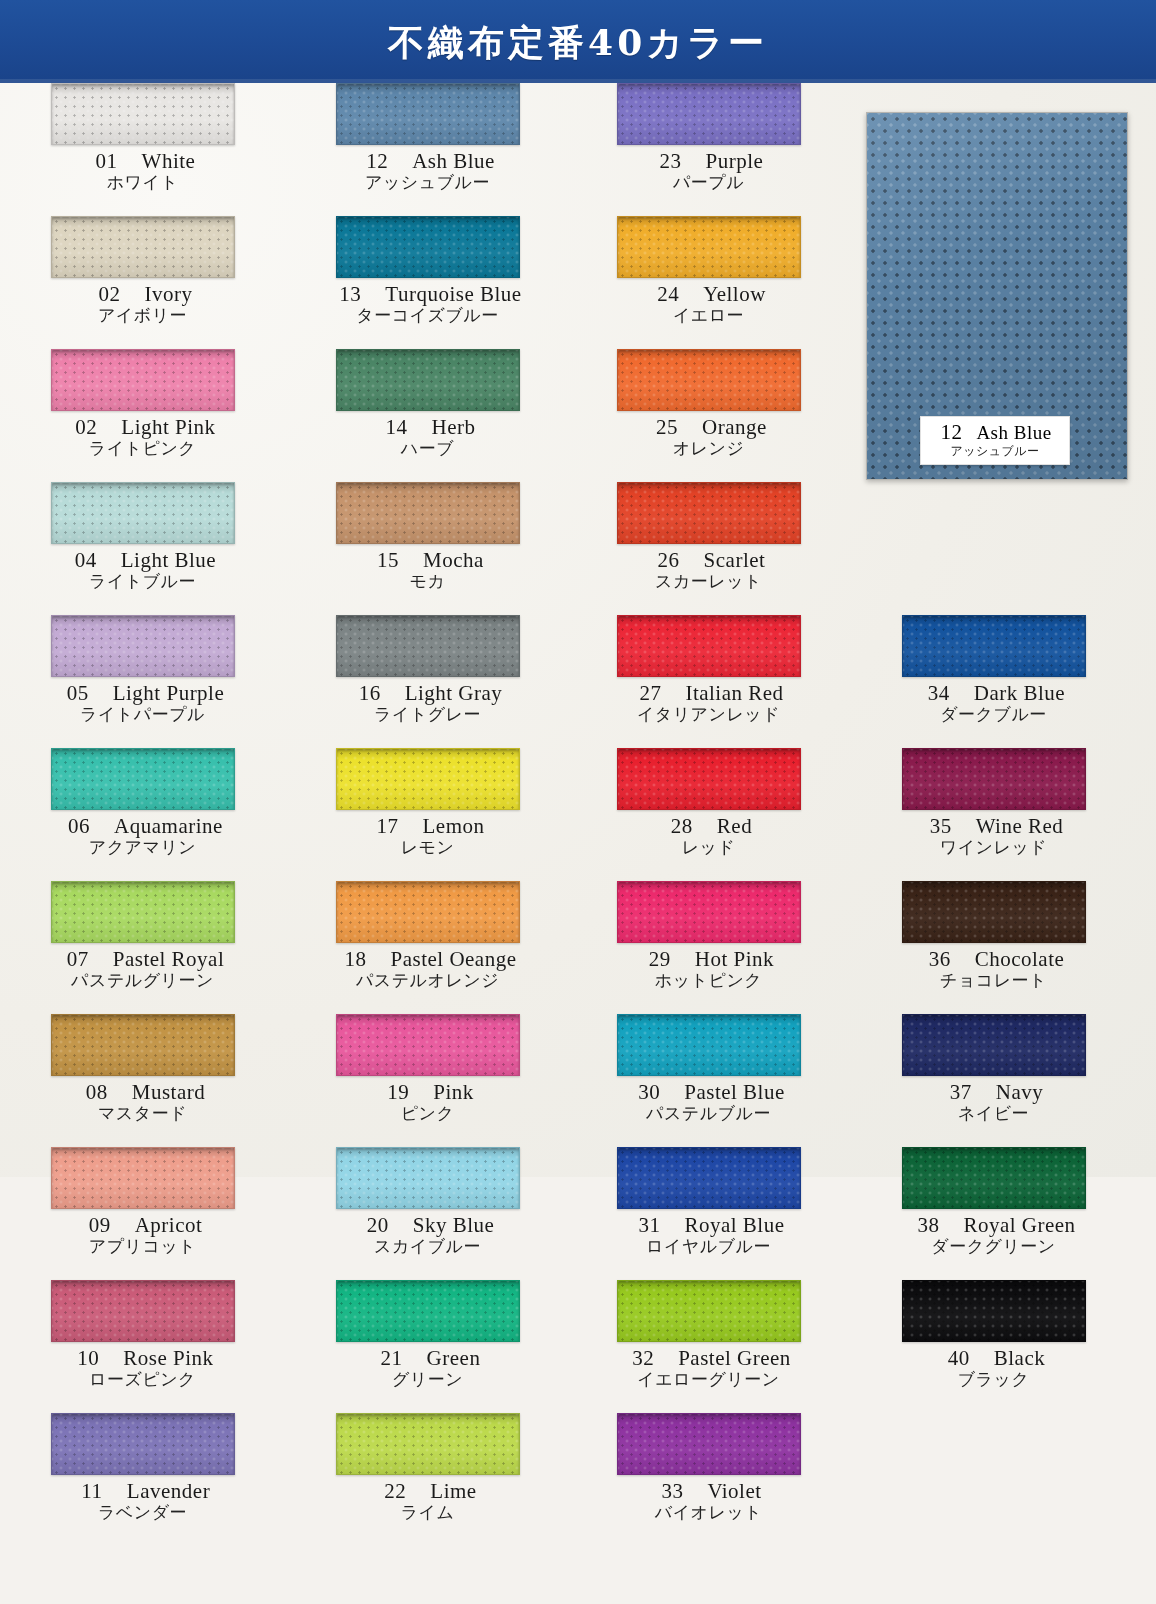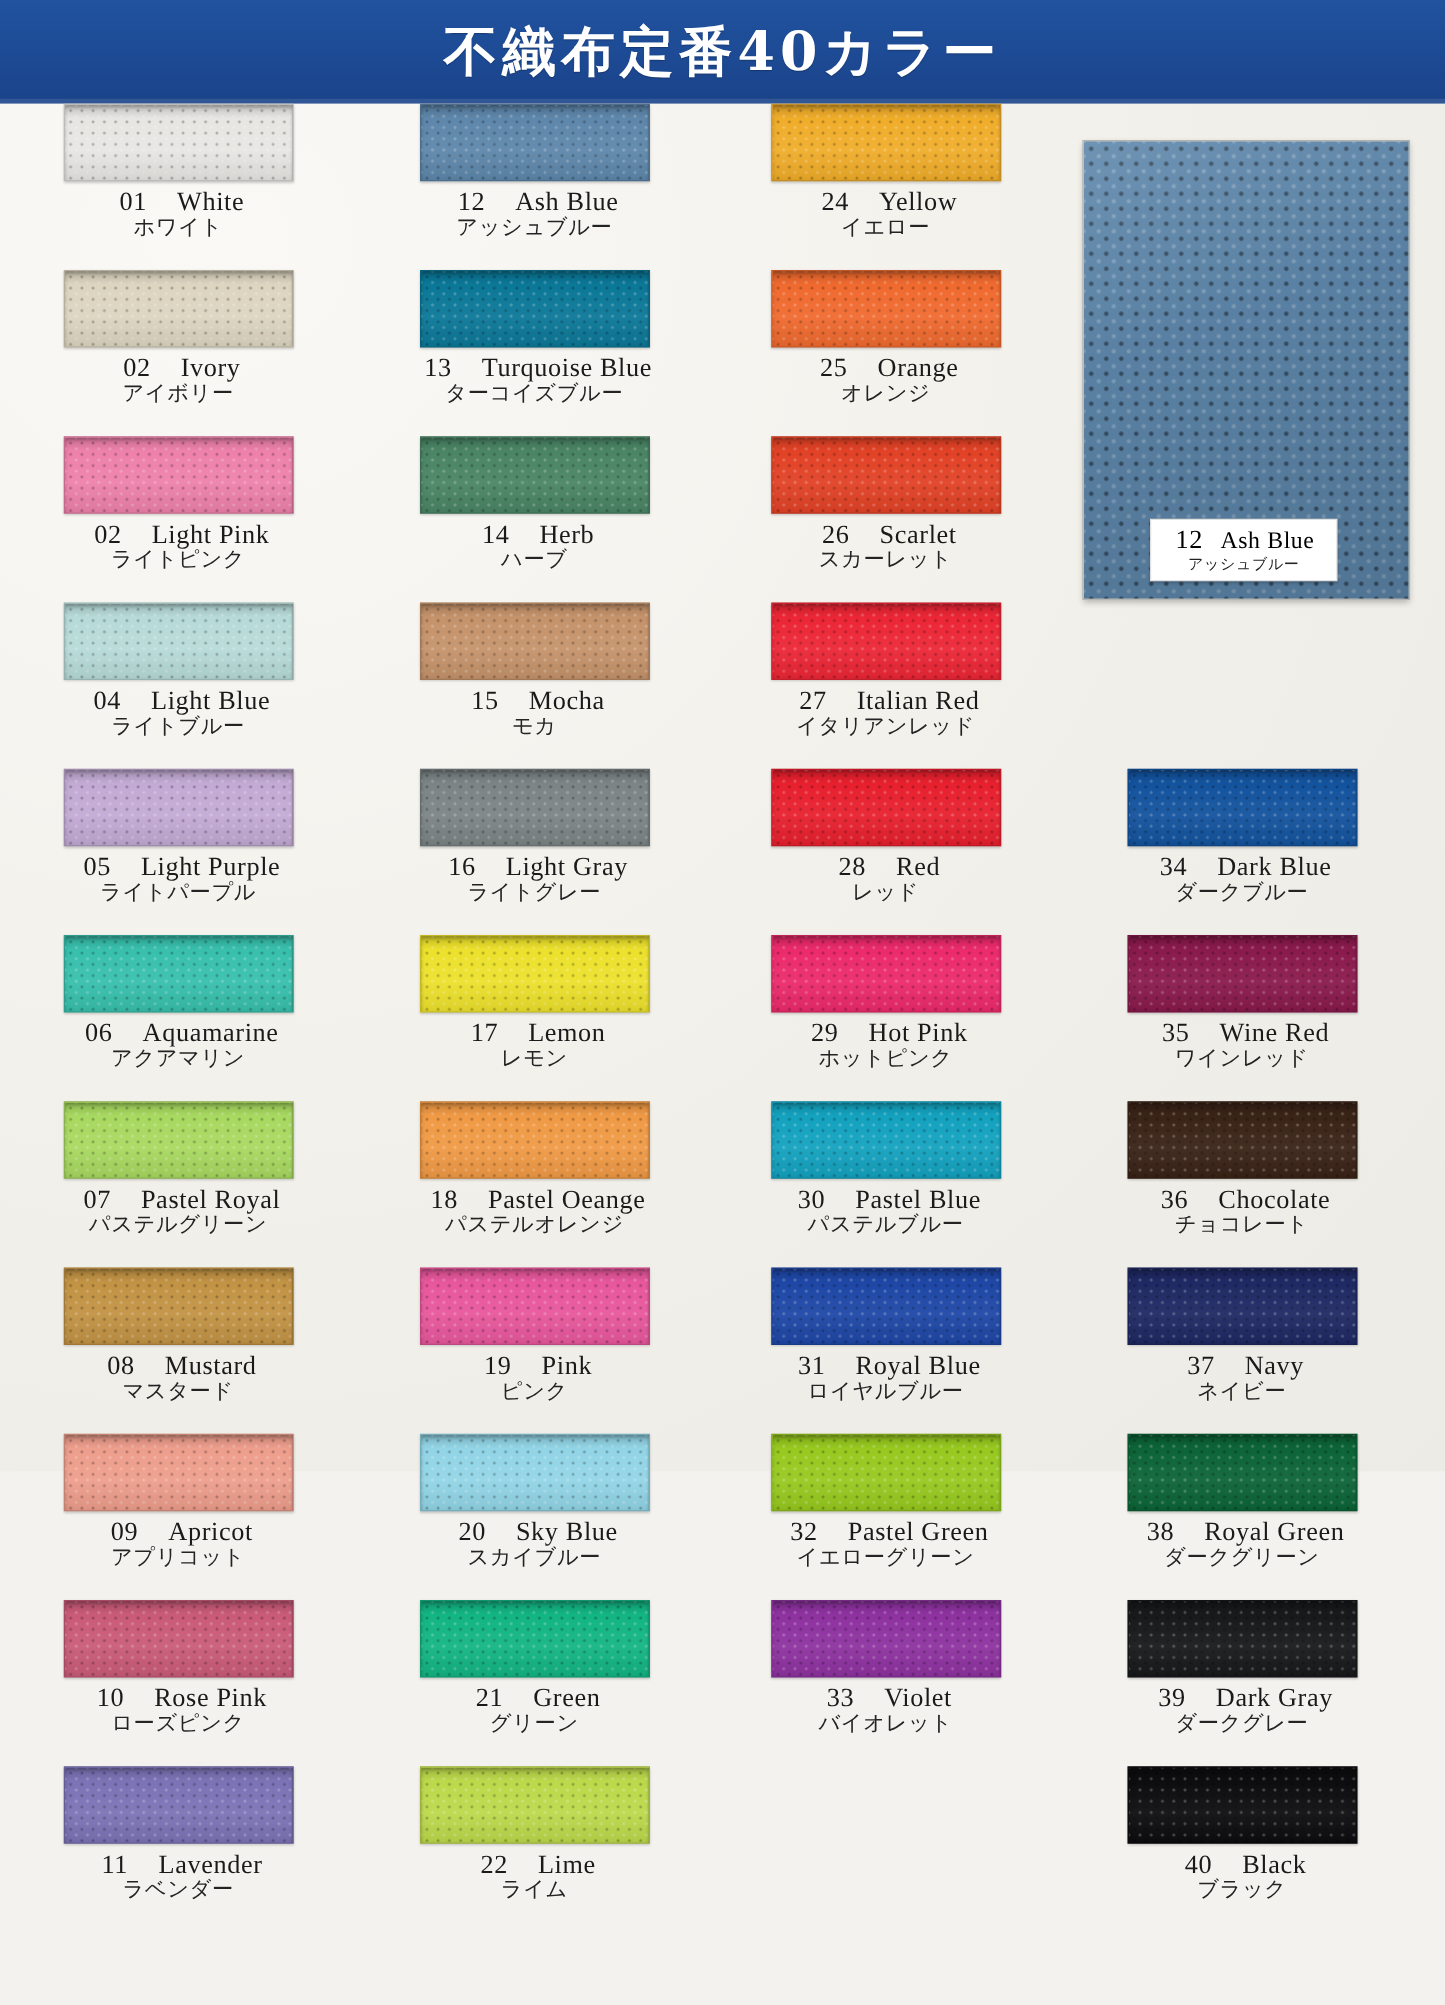--- a/index.html
+++ b/index.html
@@ -34,21 +34,21 @@
     height: 4px;
     background: rgba(255,255,255,0.10);
   }
   #banner-title {
     position: absolute;
     left: 0; right: 0;
     top: 4px;
     text-align: center;
     color: #ffffff;
     font-family: "DejaVu Serif", "Liberation Serif", serif;
-    font-size: 43px;
+    font-size: 36px;
     font-weight: 700;
     letter-spacing: 4px;
     line-height: 76px;
     text-shadow: 0 1px 1px rgba(0,0,0,0.25);
     white-space: nowrap;
   }
 
   
   #sheet {
     position: absolute;
@@ -346,20 +346,27 @@
       <div class="cell">
         <div class="swatch" style="background-color: rgb(188, 217, 75);"></div>
         <div class="caption">
           <span class="cap-en"><span class="num">22</span><span>Lime</span></span>
           <span class="cap-jp">ライム</span>
         </div>
       </div>
     </div>
   <div class="col" id="col-3">
       <div class="cell">
+        <div class="swatch" style="background-color: rgb(122, 112, 196);"></div>
+        <div class="caption">
+          <span class="cap-en"><span class="num">23</span><span>Purple</span></span>
+          <span class="cap-jp">パープル</span>
+        </div>
+      </div>
+      <div class="cell">
         <div class="swatch" style="background-color: rgb(240, 173, 42);"></div>
         <div class="caption">
           <span class="cap-en"><span class="num">24</span><span>Yellow</span></span>
           <span class="cap-jp">イエロー</span>
         </div>
       </div>
       <div class="cell">
         <div class="swatch" style="background-color: rgb(240, 106, 47);"></div>
         <div class="caption">
           <span class="cap-en"><span class="num">25</span><span>Orange</span></span>
@@ -454,27 +461,20 @@
         <div class="caption">
           <span class="cap-en"><span class="num">37</span><span>Navy</span></span>
           <span class="cap-jp">ネイビー</span>
         </div>
       </div>
       <div class="cell">
         <div class="swatch" style="background-color: rgb(12, 100, 55);"></div>
         <div class="caption">
           <span class="cap-en"><span class="num">38</span><span>Royal Green</span></span>
           <span class="cap-jp">ダークグリーン</span>
-        </div>
-      </div>
-      <div class="cell">
-        <div class="swatch" style="background-color: rgb(24, 25, 27);"></div>
-        <div class="caption">
-          <span class="cap-en"><span class="num">39</span><span>Dark Gray</span></span>
-          <span class="cap-jp">ダークグレー</span>
         </div>
       </div>
       <div class="cell">
         <div class="swatch" style="background-color: rgb(13, 13, 15);"></div>
         <div class="caption">
           <span class="cap-en"><span class="num">40</span><span>Black</span></span>
           <span class="cap-jp">ブラック</span>
         </div>
       </div>
     </div>

